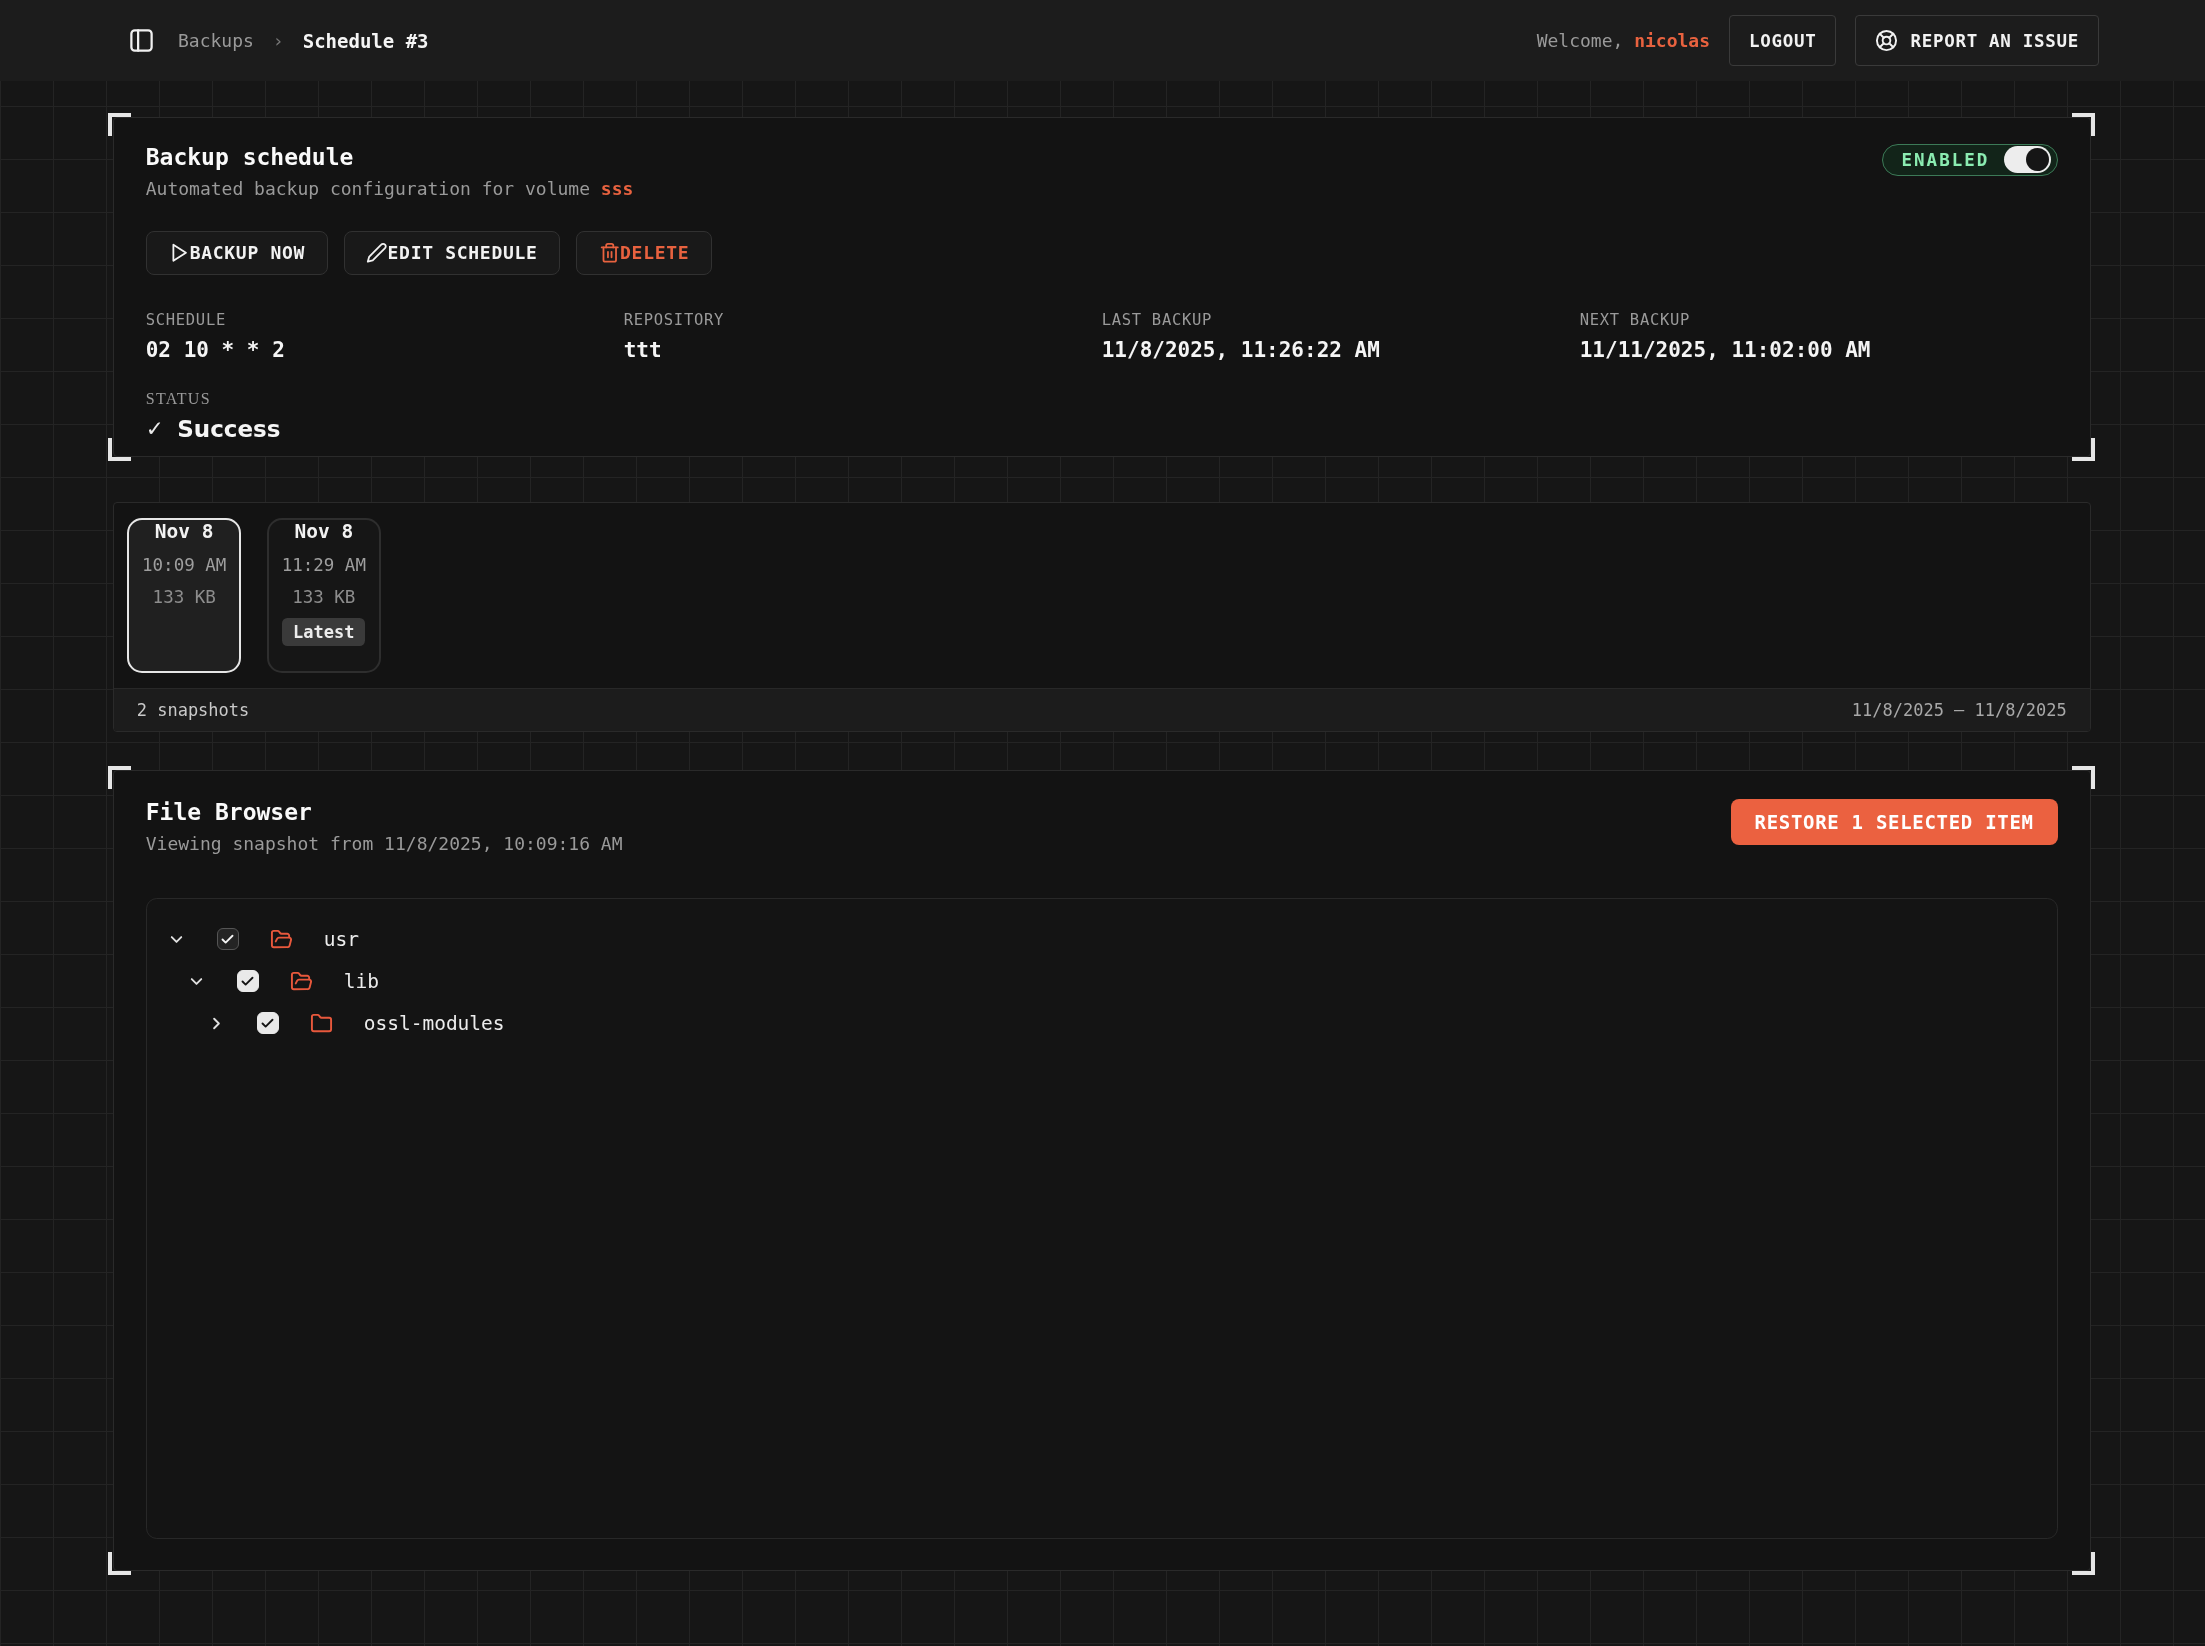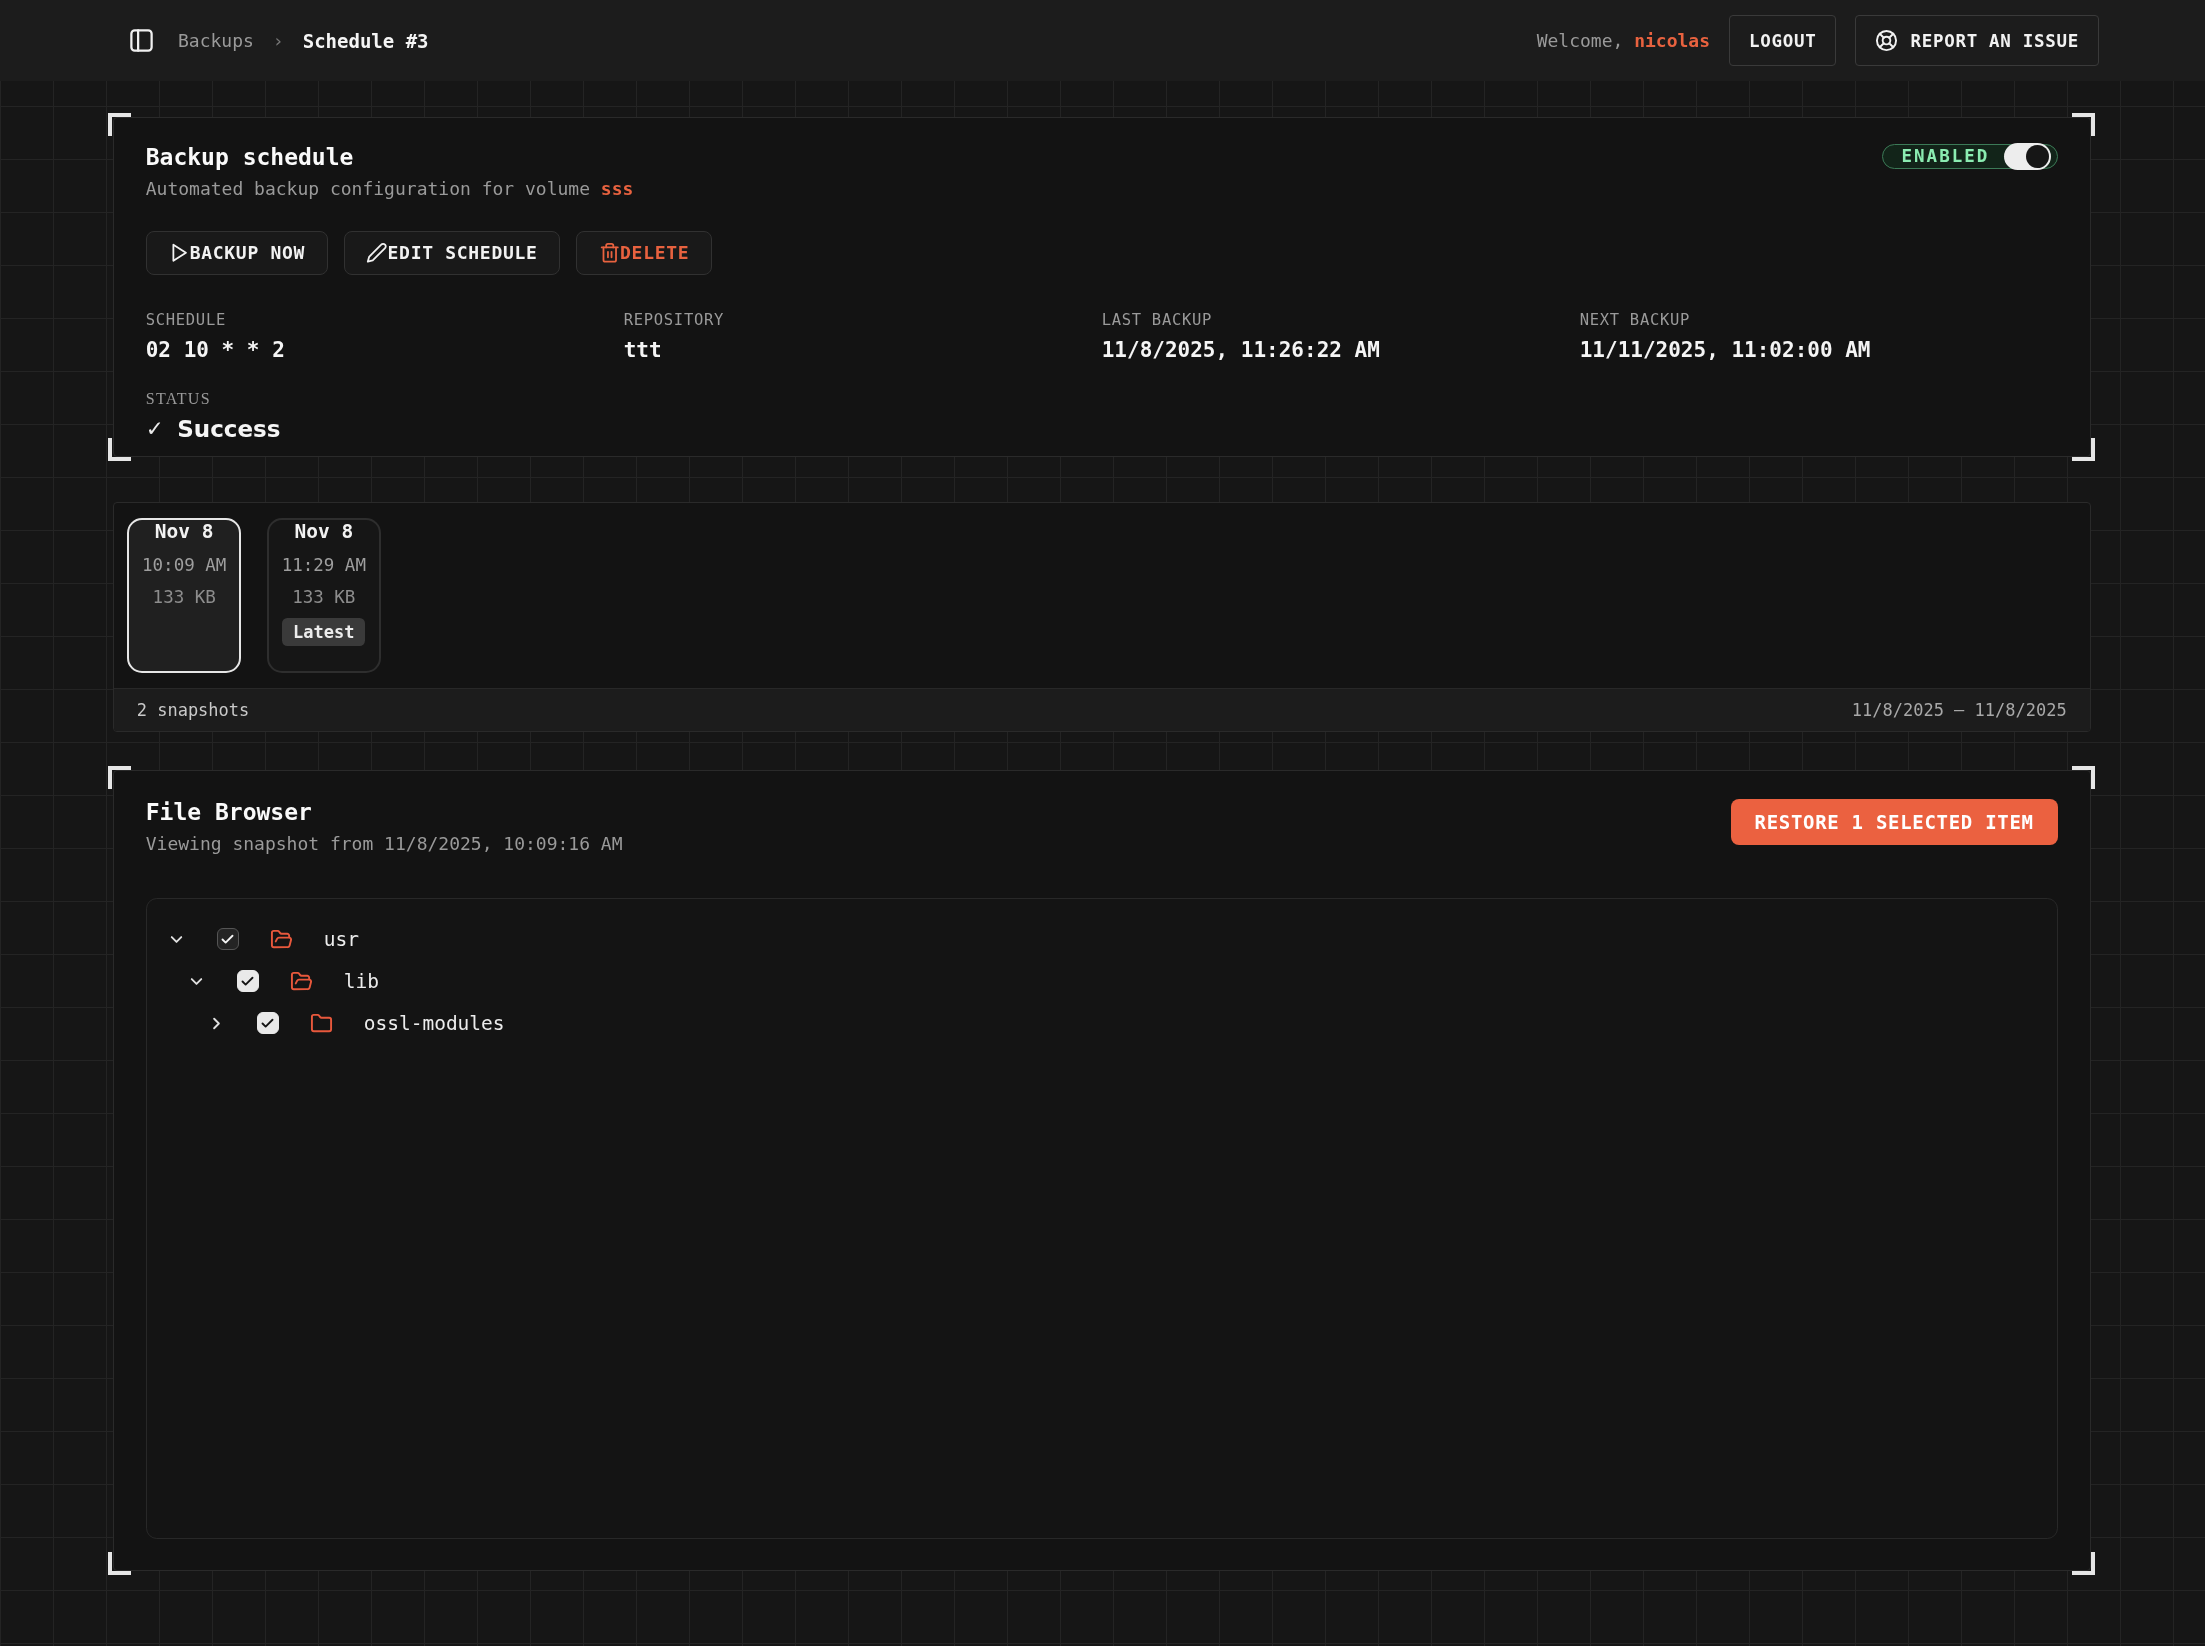--- a/index.html
+++ b/index.html
@@ -48,21 +48,21 @@
   .corner.bl { bottom: -5.4px; left: -5.4px;  border-bottom: 4.7px solid #e6e6e6; border-left: 4.7px solid #e6e6e6; }
   .corner.br { bottom: -5.4px; right: -5.4px; border-bottom: 4.7px solid #e6e6e6; border-right: 4.7px solid #e6e6e6; }
 
   
   .panel.schedule { margin-top: 36px; height: 340px; padding: 25.6px 32px; }
   .sched-head { display: flex; align-items: flex-start; justify-content: space-between; }
   .card-title { font-size: 23px; font-weight: bold; color: #fafafa; }
   .card-sub { font-size: 18px; color: #9a9a9a; margin-top: 8px; }
   .card-sub .vol { color: #e8623f; font-weight: bold; }
   .enabled-pill {
-    display: flex; align-items: center; gap: 15px; height: 25px;
+    display: flex; align-items: center; gap: 15px; height: 32px;
     padding: 0 5.4px 0 19px; border: 1.3px solid #3c7a57; border-radius: 20px;
     background: #122419; cursor: pointer;
   }
   .enabled-pill .lbl { font-size: 17.5px; font-weight: bold; letter-spacing: 2px; color: #8becb1; }
   .toggle { position: relative; width: 47px; height: 27px; border-radius: 13.5px; background: #ededed; }
   .toggle .knob { position: absolute; right: 2px; top: 2px; width: 23px; height: 23px; border-radius: 50%; background: #161616; }
 
   .actions { display: flex; gap: 16px; margin-top: 32px; }
   .abtn {
     height: 44px; display: inline-flex; align-items: center; 

